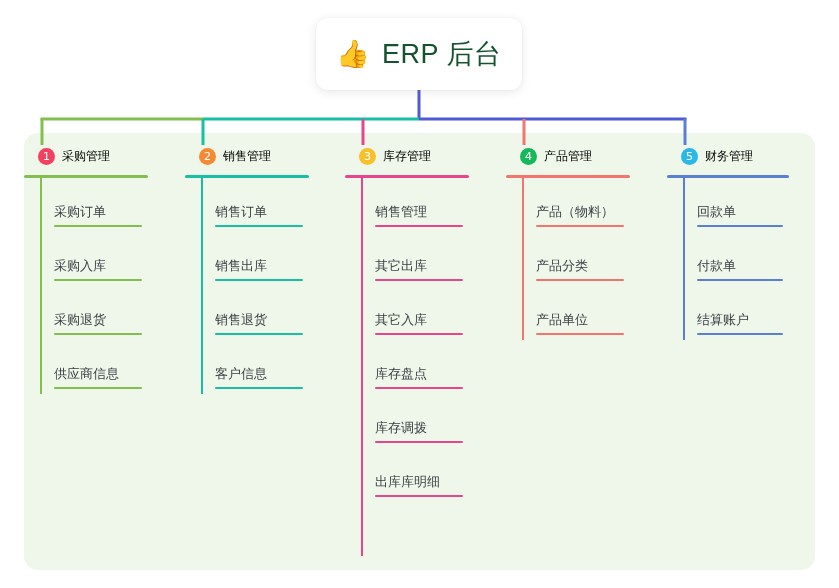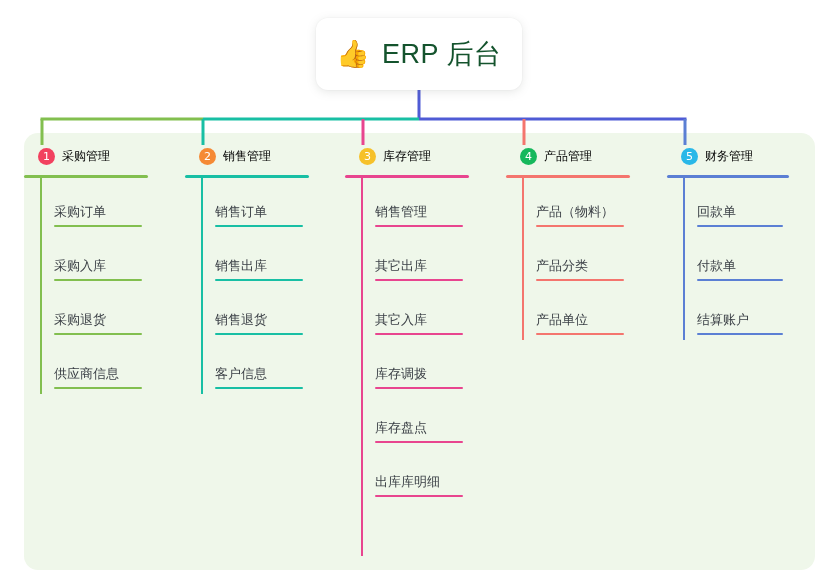--- a/index.html
+++ b/index.html
@@ -191,27 +191,27 @@
             </div>
           </div>
           <div class="item">
             <div class="item-inner">
               <span class="item-label">其它入库</span>
               <div class="item-rule" style="background: rgb(232, 69, 143);"></div>
             </div>
           </div>
           <div class="item">
             <div class="item-inner">
+              <span class="item-label">库存盘点</span>
+              <div class="item-rule" style="background: rgb(232, 69, 143);"></div>
+            </div>
+          </div>
+          <div class="item">
+            <div class="item-inner">
               <span class="item-label">库存调拨</span>
-              <div class="item-rule" style="background: rgb(232, 69, 143);"></div>
-            </div>
-          </div>
-          <div class="item">
-            <div class="item-inner">
-              <span class="item-label">库存盘点</span>
               <div class="item-rule" style="background: rgb(232, 69, 143);"></div>
             </div>
           </div>
           <div class="item">
             <div class="item-inner">
               <span class="item-label">出库库明细</span>
               <div class="item-rule" style="background: rgb(232, 69, 143);"></div>
             </div>
           </div>
         </div>

